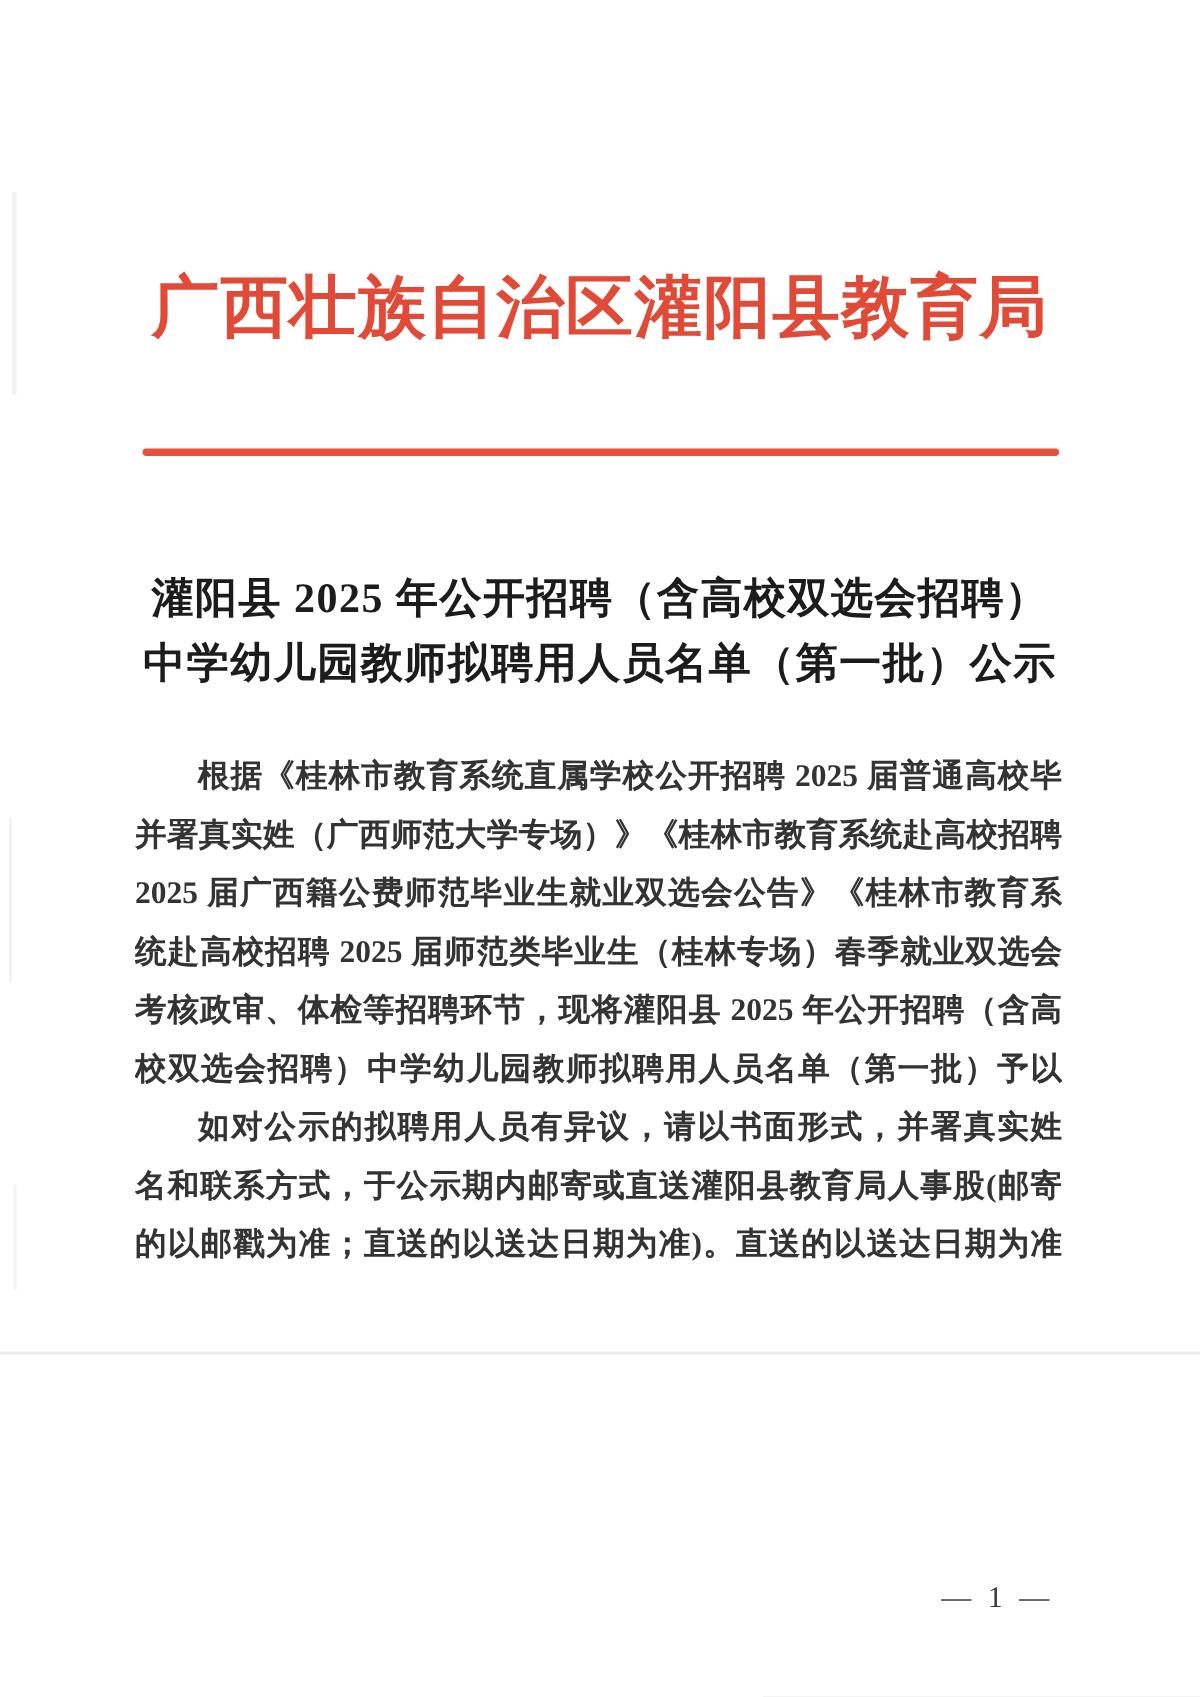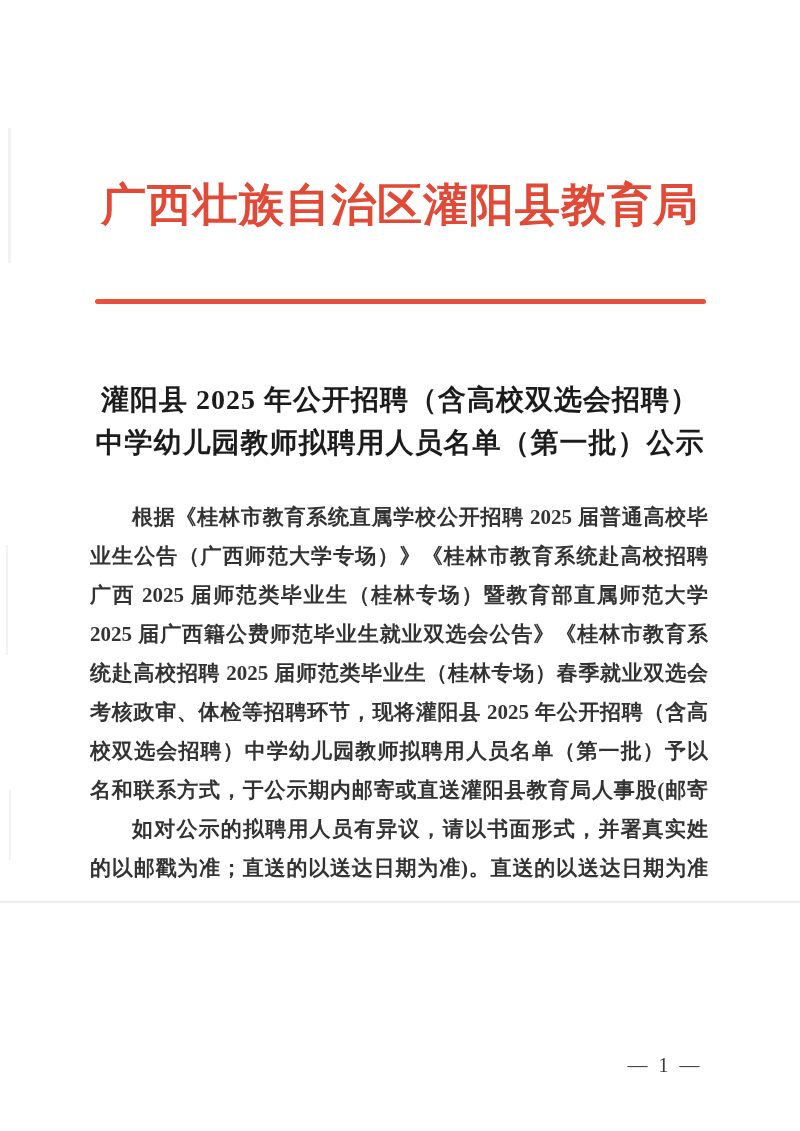--- a/index.html
+++ b/index.html
@@ -120,28 +120,27 @@
 
   <div class="red-rule"></div>
 
   <div class="doc-title">
     <div>灌阳县 2025 年公开招聘（含高校双选会招聘）</div>
     <div>中学幼儿园教师拟聘用人员名单（第一批）公示</div>
   </div>
 
   <div class="body-text">
     <div class="body-line indent">根据《桂林市教育系统直属学校公开招聘 2025 届普通高校毕</div>
-    <div class="body-line">业生公告（广西师范大学专场）》《桂林市教育系统赴高校招聘</div>
-    <div class="body-line">广西 2025 届师范类毕业生（桂林专场）暨教育部直属师范大学</div>
+    <div class="body-line">并署真实姓（广西师范大学专场）》《桂林市教育系统赴高校招聘</div>
     <div class="body-line">2025 届广西籍公费师范毕业生就业双选会公告》《桂林市教育系</div>
     <div class="body-line">统赴高校招聘 2025 届师范类毕业生（桂林专场）春季就业双选会</div>
     <div class="body-line">考核政审、体检等招聘环节，现将灌阳县 2025 年公开招聘（含高</div>
     <div class="body-line">校双选会招聘）中学幼儿园教师拟聘用人员名单（第一批）予以</div>
+    <div class="body-line indent">如对公示的拟聘用人员有异议，请以书面形式，并署真实姓</div>
     <div class="body-line">名和联系方式，于公示期内邮寄或直送灌阳县教育局人事股(邮寄</div>
-    <div class="body-line indent">如对公示的拟聘用人员有异议，请以书面形式，并署真实姓</div>
     <div class="body-line">的以邮戳为准；直送的以送达日期为准)。直送的以送达日期为准</div>
   </div>
 
   <div class="fold-line"></div>
 
   <div class="page-number">— 1 —</div>
 
 </div>
 
 </body></html>

